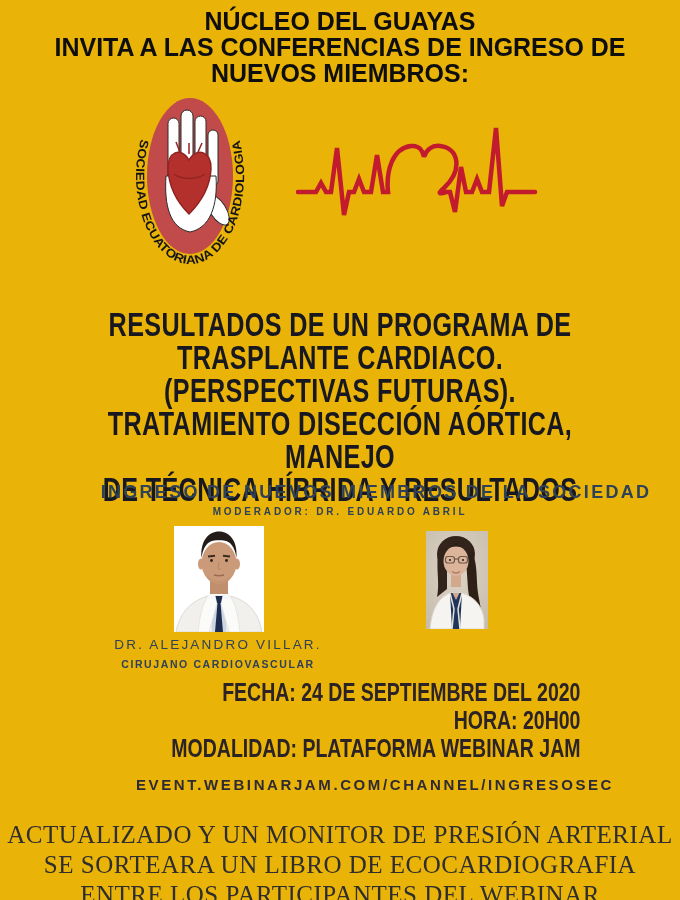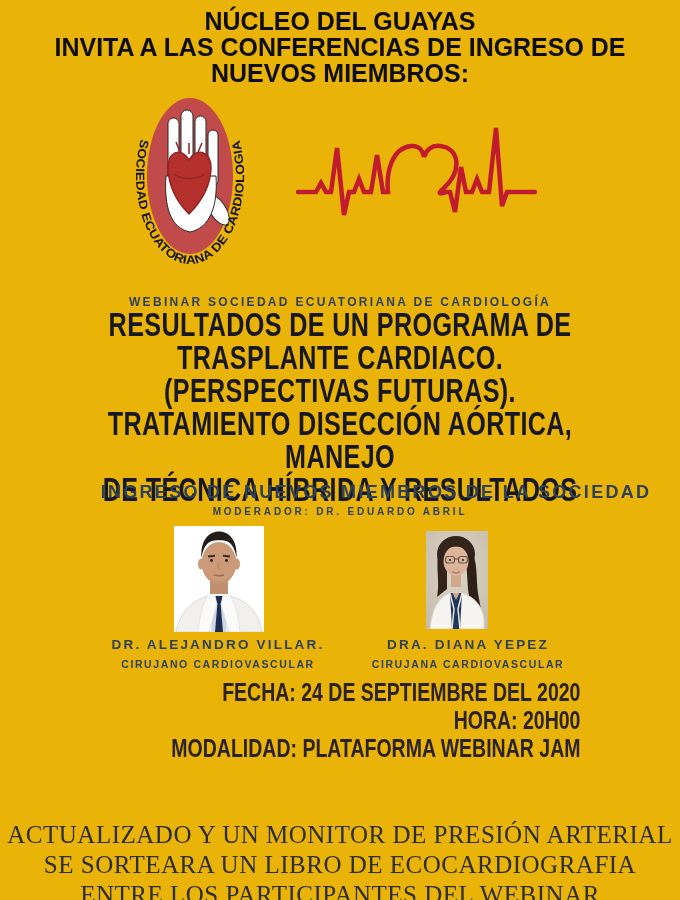--- a/index.html
+++ b/index.html
@@ -18,21 +18,21 @@
 
   .title{top:308px;font-weight:bold;font-size:34px;line-height:33px;color:#181820;
     transform:scaleX(0.74);letter-spacing:0.5px;}
 
   .ingreso{top:482px;font-size:18px;padding-left:36px;}
   .moderador{top:506px;font-size:10px;letter-spacing:2.8px;}
 
   .speaker{top:638px;text-align:center;}
   .speaker-left{left:78px;width:280px;}
   .speaker-right{left:348px;width:240px;}
-  .speaker-name{color:#2e4158;font-weight:bold;font-size:13.5px;letter-spacing:2.2px;line-height:14px;}
+  .speaker-name{color:#2e4158;font-weight:normal;font-size:13.5px;letter-spacing:2.2px;line-height:14px;}
   .speaker-role{color:#2e4158;font-weight:bold;font-size:10.5px;letter-spacing:1.6px;margin-top:6px;text-align:center;}
 
   .details{top:678px;right:100px;text-align:right;font-weight:bold;font-size:26px;line-height:28px;
     color:#2b2326;transform:scaleX(0.75);transform-origin:100% 50%;}
 
   .url{top:776px;left:70px;width:610px;text-align:center;font-weight:bold;font-size:15px;
     letter-spacing:2.6px;color:#2d2a33;}
 
   .raffle{top:820px;font-family:"Liberation Serif","DejaVu Serif",serif;font-size:25px;
     line-height:30px;color:#2e2e2e;letter-spacing:0.5px;}
@@ -78,21 +78,20 @@
     </text>
   </svg>
 
   <svg class="abs ekg-svg" width="250" height="122" viewBox="0 0 250 122">
     <path fill="none" stroke="#c21b2e" stroke-width="4.5" stroke-linecap="round" d="M 2,76 H 20 l 5,-9 5,9 h 5 l 6,-44 7,67 5,-23 h 5 l 5,-13 5,13 h 7 l 6,-37 6,37 h 5
          C 90,56 96,32 115,30 C 123,29 127,35 128,41 C 130,34 136,29 144,30 C 163,32 167,54 148,72
          C 143,76 141,79 150,76
          h 4 l 5,20 6,-45 5,25 h 6 l 5,-13 5,13 h 7 l 7,-64 6,78 5,-14 h 28"></path>
   </svg>
 
-  <div class="abs center smallcaps series">WEBINAR SOCIEDAD ECUATORIANA DE CARDIOLOGÍA</div>
 
   <div class="abs center title">
     <div>RESULTADOS DE UN PROGRAMA DE</div>
     <div>TRASPLANTE CARDIACO.</div>
     <div>(PERSPECTIVAS FUTURAS).</div>
     <div>TRATAMIENTO DISECCIÓN AÓRTICA, MANEJO</div>
     <div>DE TÉCNICA HÍBRIDA Y RESULTADOS</div>
   </div>
 
   <div class="abs center smallcaps ingreso">INGRESO DE NUEVOS MIEMBROS DE LA SOCIEDAD</div>
@@ -147,31 +146,28 @@
     <polygon points="24,62 36,62 34,98 26,98" fill="#20355c"></polygon>
     <polygon points="26.5,62 33.5,62 30,69" fill="#d3a98e"></polygon>
     <path d="M 24,62 L 28,78 L 26,98" fill="none" stroke="#e6e2da" stroke-width="1.5"></path>
     <path d="M 36,62 L 32,78 L 34,98" fill="none" stroke="#e6e2da" stroke-width="1.5"></path>
   </svg>
 
   <div class="abs speaker speaker-left">
     <div class="speaker-name">DR. ALEJANDRO VILLAR.</div>
     <div class="speaker-role">CIRUJANO CARDIOVASCULAR</div>
   </div>
-  <div class="abs speaker speaker-right">
-    <div class="speaker-name">DRA. DIANA YEPEZ</div>
-    <div class="speaker-role">CIRUJANA CARDIOVASCULAR</div>
-  </div>
 
   <div class="abs details">
     <div>FECHA: 24 DE SEPTIEMBRE DEL 2020</div>
     <div>HORA: 20H00</div>
     <div>MODALIDAD: PLATAFORMA WEBINAR JAM</div>
   </div>
 
+  <div class="abs url">EVENT.WEBINARJAM.COM/CHANNEL/INGRESOSEC</div>
 
   <div class="abs center raffle">
     <div>ACTUALIZADO Y UN MONITOR DE PRESIÓN ARTERIAL</div>
     <div>SE SORTEARA UN LIBRO DE ECOCARDIOGRAFIA</div>
     <div>ENTRE LOS PARTICIPANTES DEL WEBINAR</div>
   </div>
 
 </div>
 
 </body></html>

